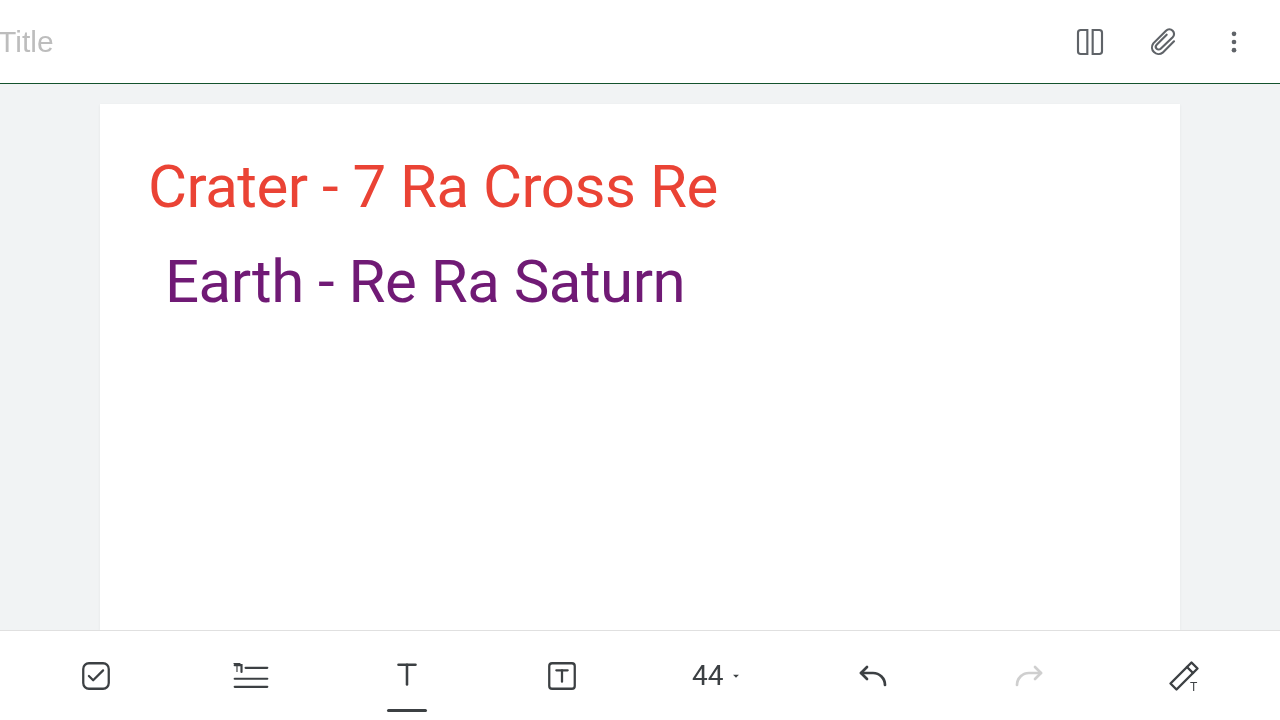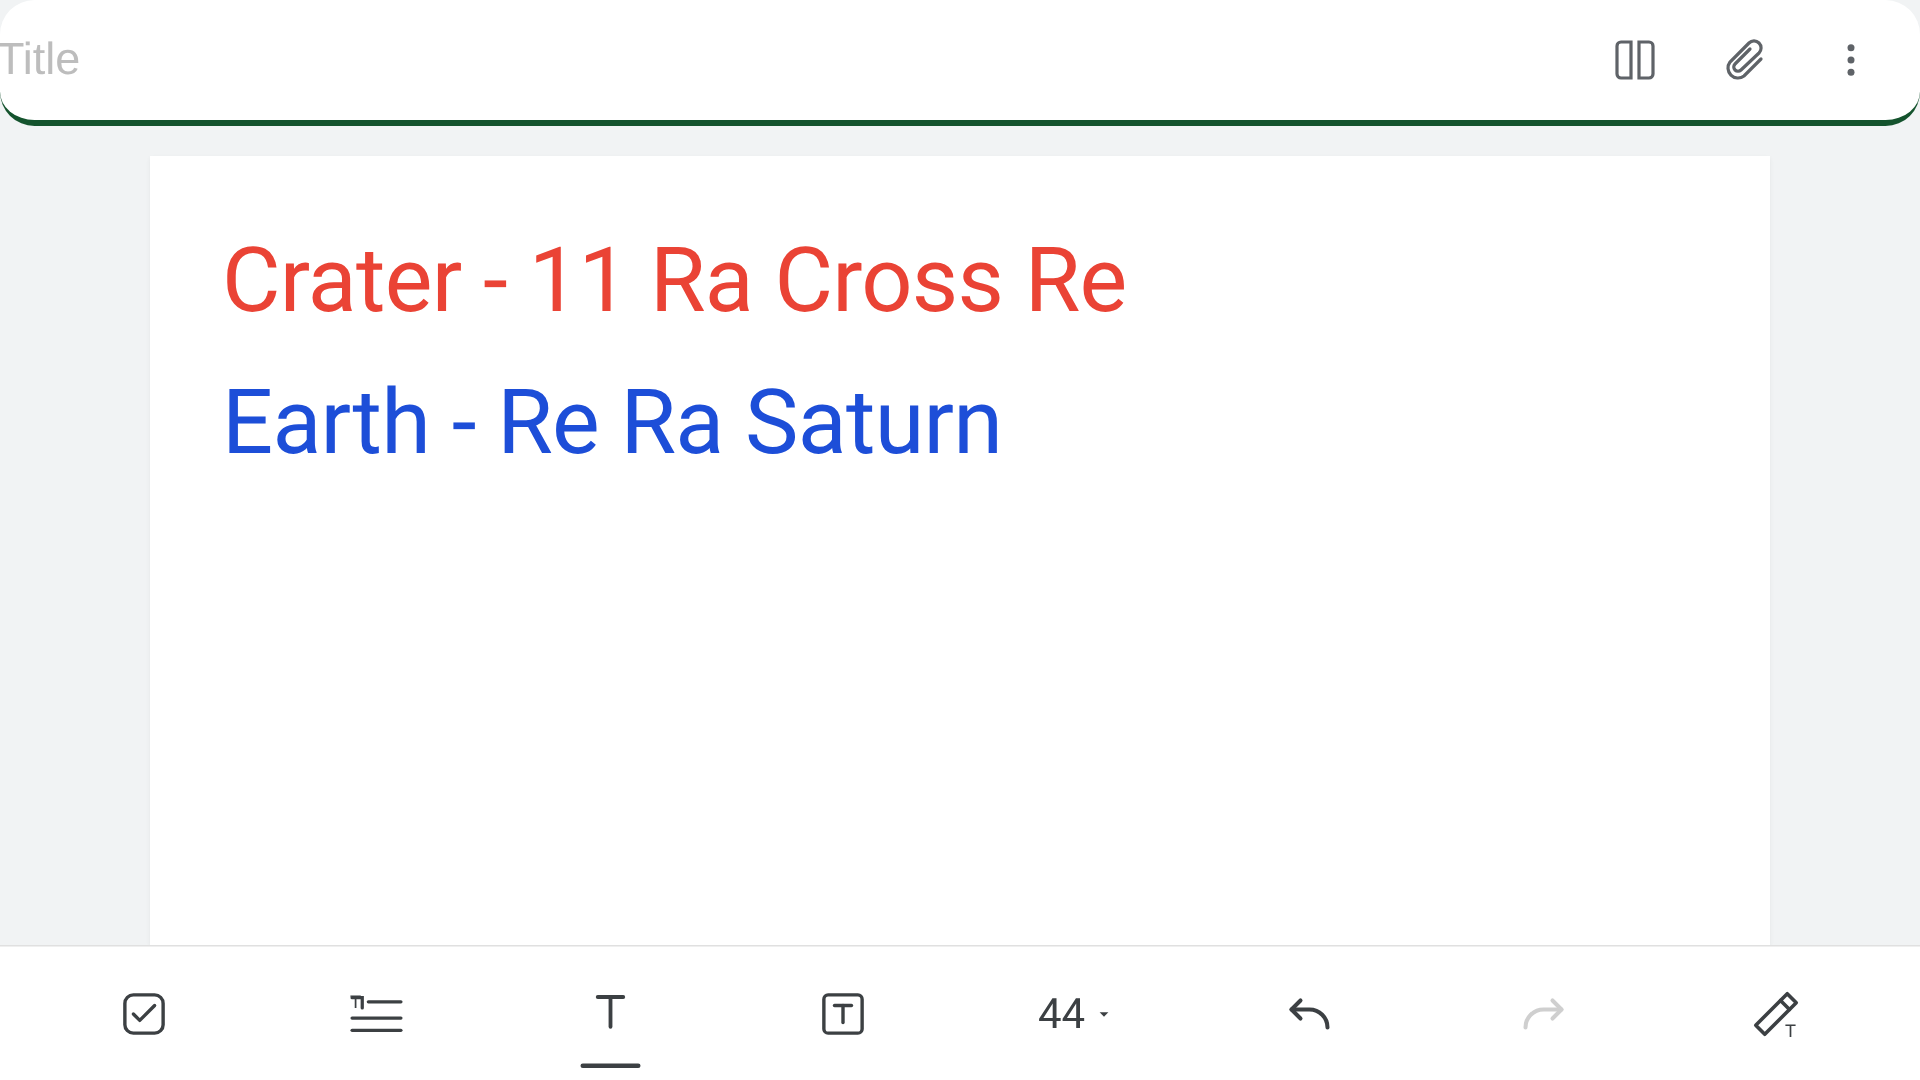--- a/index.html
+++ b/index.html
@@ -9,22 +9,21 @@
     font-family: -apple-system, Roboto, "Helvetica Neue", Arial, sans-serif;
     background: #f1f3f4;
     overflow: hidden;
   }
   .topbar {
     height: 84px;
     background: #ffffff;
     display: flex;
     align-items: center;
     padding: 0 28px 0 0;
-    border-bottom: 4px solid #14532d;
-    border-radius: 23px;
+    border-bottom: 1px solid #14532d;
   }
   .title-input {
     border: none;
     outline: none;
     font-size: 30px;
     color: #202124;
     background: transparent;
     flex: 1;
     padding: 0;
     margin-left: -2px;
@@ -131,22 +130,22 @@
         <circle cx="12" cy="5" r="2"></circle>
           <circle cx="12" cy="12" r="2"></circle>
           <circle cx="12" cy="19" r="2"></circle>
       </svg>
     </div>
   </div>
 </div>
 
 <div class="content-wrap">
   <div class="page" id="page">
-      <div class="line" style="color: rgb(234, 67, 53);">Crater - 11 Ra Cross Re</div>
-      <div class="line" style="color: #1d4ed8;">Earth - Re Ra Saturn</div>
+      <div class="line" style="color: rgb(234, 67, 53);">Crater - 7 Ra Cross Re</div>
+      <div class="line" style="color: #701a75; margin-left: 17px;">Earth - Re Ra Saturn</div>
     </div>
 </div>
 
 <div class="bottombar">
   <div class="tool-btn">
     <svg width="34" height="34" viewBox="0 0 24 24" fill="none" stroke="currentColor" stroke-width="1.6">
       <rect x="3" y="3" width="18" height="18" rx="4"></rect>
       <path d="M7 12l3 3 7-7" stroke-linecap="round" stroke-linejoin="round"></path>
     </svg>
   </div>

